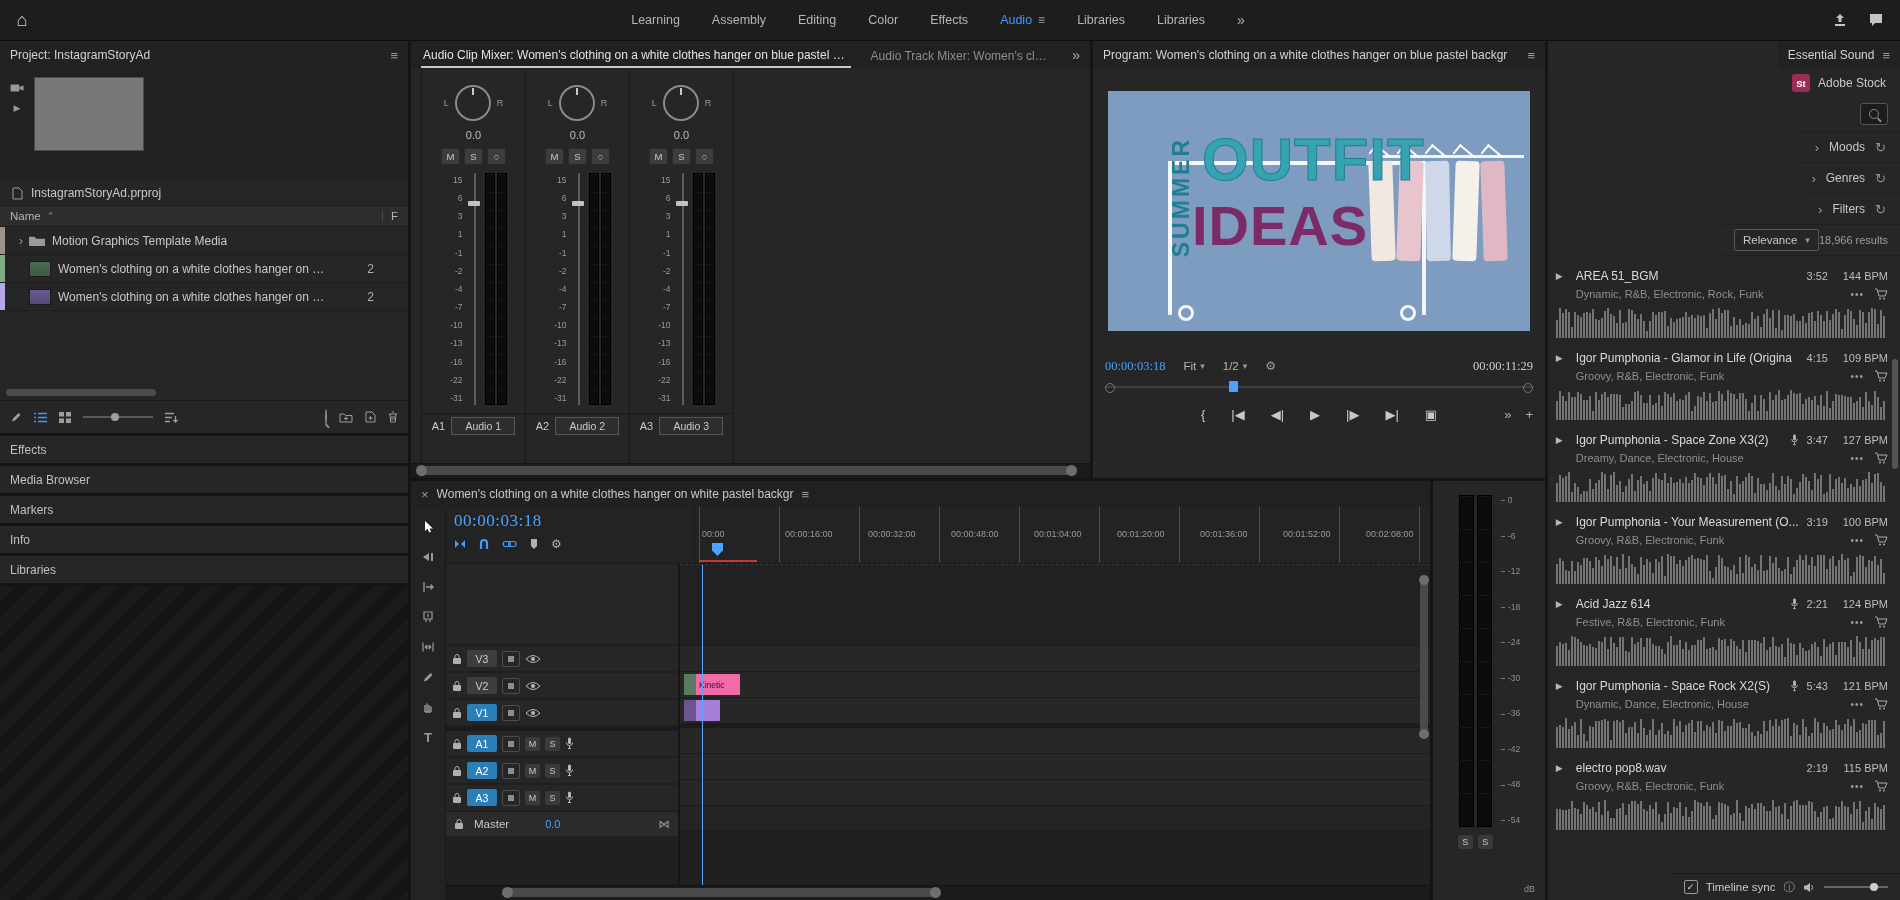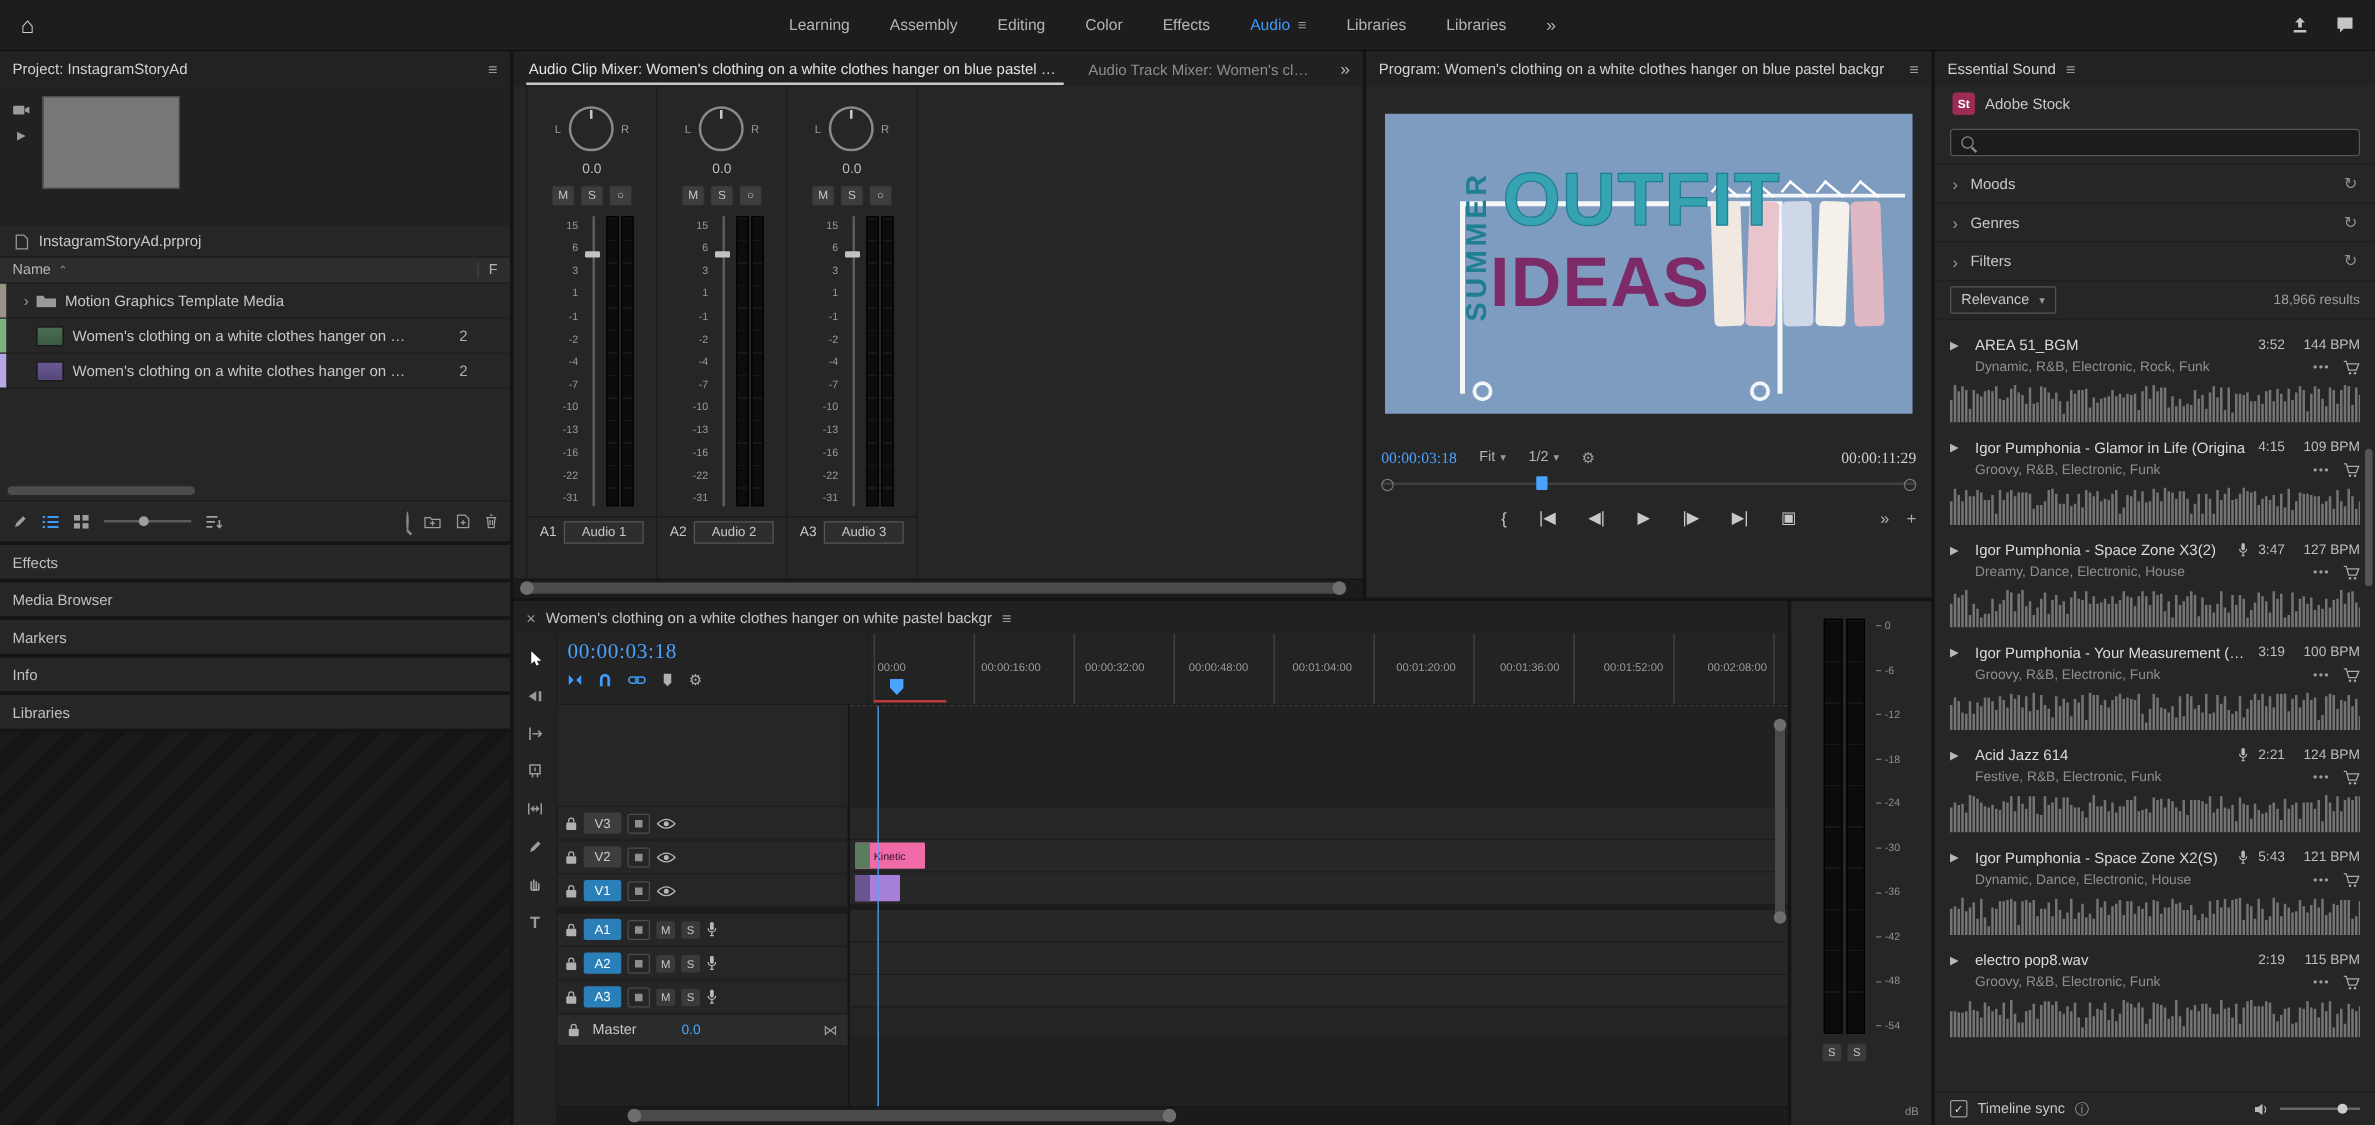--- a/index.html
+++ b/index.html
@@ -176,21 +176,21 @@
   .m-bars{display:flex;flex-direction:column;align-items:center;}
   .m-wells{display:flex;gap:3px;}
   .m-well{width:13px;height:330px;background:#0b0b0b;border:1px solid #000;
           background-image:repeating-linear-gradient(to bottom,rgba(255,255,255,.05) 0 1px,transparent 1px 33px);}
   .m-solos{display:flex;gap:5px;margin-top:8px;}
   .m-scale{height:330px;display:flex;flex-direction:column;justify-content:space-between;font-size:8.5px;color:#8f8f8f;}
   .m-num::before{content:"";display:inline-block;width:4px;height:1px;background:#777;margin-right:3px;vertical-align:middle;}
   .m-db{position:absolute;bottom:6px;right:10px;font-size:9px;color:#8f8f8f;}
 
   
-  .essential{flex:1;display:flex;flex-direction:column;min-width:0;position:relative;}
+  .essential{flex:1;display:flex;flex-direction:column;min-width:0;position:relative;align-items:flex-end;}
   .es-tabs{height:32px;display:flex;align-items:center;gap:22px;padding:0 14px;font-size:12.5px;}
   .es-tab{color:#9a9a9a;padding:6px 0 5px;}
   .es-tab.active{color:#f0f0f0;border-bottom:2px solid #e8e8e8;}
   .es-provider{height:28px;display:flex;align-items:center;gap:8px;padding:0 14px;}
   .stock-badge{width:18px;height:18px;background:#9c2b56;border-radius:3px;color:#fff;font-size:9.5px;display:flex;align-items:center;justify-content:center;font-weight:700;}
   .es-search{height:34px;display:flex;align-items:center;padding:0 12px;}
   .es-search .search-box{flex:1;}
   .es-acc{height:30px;display:flex;align-items:center;gap:10px;padding:0 14px;border-top:1px solid #1f1f1f;font-size:12px;color:#c8c8c8;}
   .acc-chev{color:#9a9a9a;font-size:13px;}
   .acc-refresh{margin-left:auto;color:#8f8f8f;font-size:13px;}
@@ -1578,21 +1578,21 @@
                 <i style="height:28.0px"></i>
                 <i style="height:26.1px"></i>
                 <i style="height:28.7px"></i>
                 <i style="height:29.0px"></i>
               </div>
           </div>
 
           <div class="es-item">
             <div class="es-line1">
               <span class="es-play">▶</span>
-              <span class="es-title">Igor Pumphonia - Space Zone X2(S)</span>
+              <span class="es-title">Igor Pumphonia - Space Rock X2(S)</span>
               <span>
                   <svg width="9" height="12" viewBox="0 0 9 13">
                     <rect x="3" y="0.5" width="3" height="6.5" rx="1.5" fill="#b8b8b8"></rect>
                     <path d="M1.5 5.5 a3 3 0 0 0 6 0 M4.5 9 v2.5 M3 11.5 h3" stroke="#b8b8b8" fill="none"></path>
                   </svg>
                 </span>
               <span class="es-dur">5:43</span>
               <span class="es-bpm">121 BPM</span>
             </div>
             <div class="es-line2">

